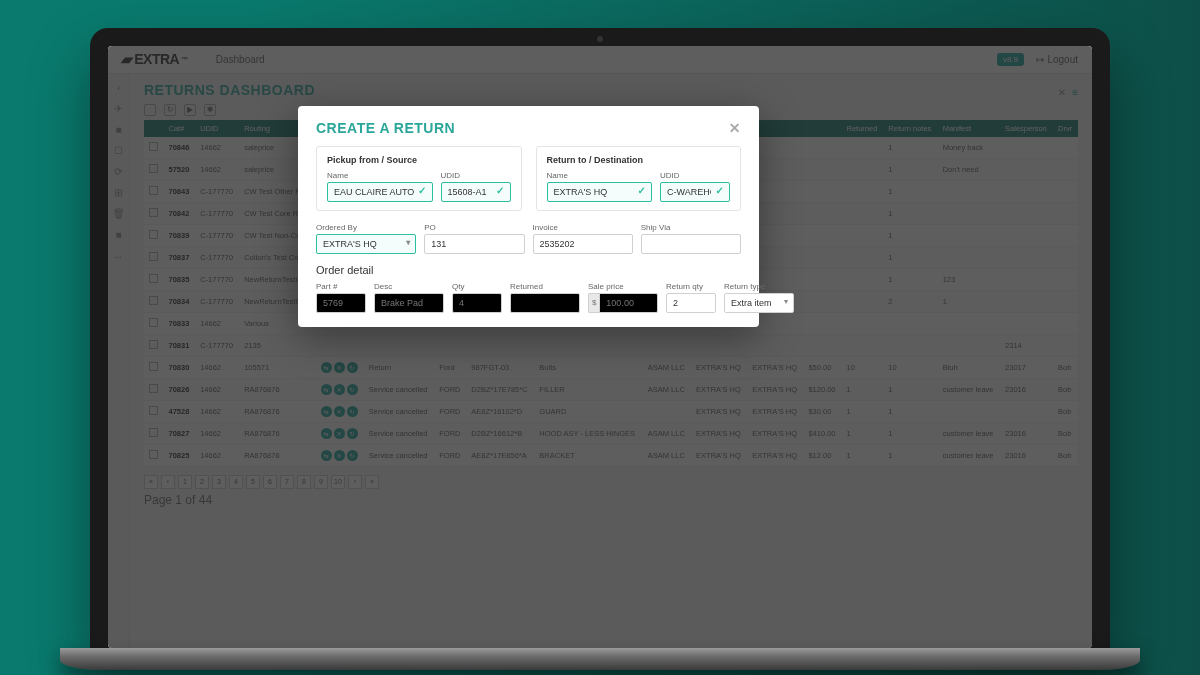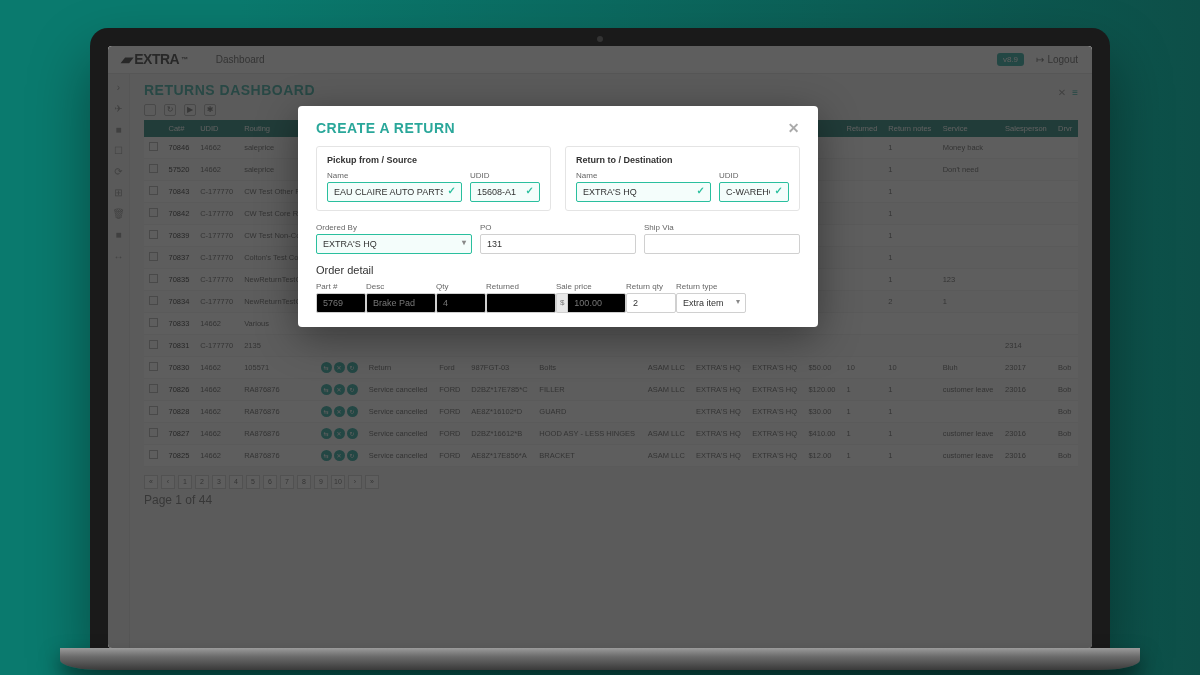--- a/index.html
+++ b/index.html
@@ -23,45 +23,45 @@
 .title{color:#2aa79a;font-weight:600;font-size:14px;letter-spacing:.5px;margin-bottom:6px}
 .toolbar{display:flex;gap:8px;align-items:center;margin-bottom:4px}
 .tb-ic{width:12px;height:12px;border:1px solid #aaa;border-radius:2px;color:#666;font-size:8px;display:flex;align-items:center;justify-content:center}
 table{width:100%;border-collapse:collapse;font-size:7.5px}
 thead{background:#0d7a6e;color:#fff}
 th{padding:4px 5px;text-align:left;font-weight:500}
 tbody tr{border-bottom:1px solid #eee;background:#fff}
 tbody tr:nth-child(even){background:#fafafa}
 td{padding:5px 5px;color:#555;white-space:nowrap}
 .cbx{width:9px;height:9px;border:1px solid #aaa;display:inline-block}
-.b{font-weight:400;color:#222}
+.b{font-weight:700;color:#222}
 .act{display:inline-flex;gap:2px}
 .act span{width:11px;height:11px;border-radius:50%;background:#17a398;color:#fff;font-size:6px;display:flex;align-items:center;justify-content:center}
 .pager{display:flex;gap:3px;margin-top:8px;align-items:center}
 .pager span{min-width:14px;height:14px;border:1px solid #ccc;background:#fff;display:flex;align-items:center;justify-content:center;font-size:7px;color:#555}
 .footer{color:#666;font-size:12px;margin-top:4px}
 .filter-x{margin-left:auto;display:flex;gap:6px}
 
-.modal{position:absolute;z-index:10;left:190px;top:60px;width:520px;background:#fff;border-radius:4px;box-shadow:0 10px 40px rgba(0,0,0,.4);padding:14px 18px;font-size:10px}
+.modal{position:absolute;z-index:10;left:190px;top:60px;width:461px;background:#fff;border-radius:4px;box-shadow:0 10px 40px rgba(0,0,0,.4);padding:14px 18px;font-size:10px}
 .m-title{color:#2aa79a;font-weight:600;font-size:14px;letter-spacing:.5px;margin-bottom:10px;display:flex;align-items:center}
 .close{margin-left:auto;color:#aaa;font-size:14px}
 .srcdst{display:flex;gap:14px;margin-bottom:12px}
 .panel{flex:1;border:1px solid #e4e4e4;border-radius:3px;padding:8px 10px}
 .panel-h{font-weight:700;color:#333;font-size:9px;margin-bottom:6px}
 .row{display:flex;gap:8px}
 .col{flex:1}
 .col.sm{flex:0 0 70px}
 .lbl{font-size:8px;color:#666;margin-bottom:2px;display:block}
 .inp{width:100%;height:20px;border:1px solid #d0d0d0;border-radius:2px;padding:0 6px;font-size:9px;color:#333;background:#fff}
 .inp.ok{border-color:#2abf9e;background:#f4fdfb;padding-right:18px}
 .okwrap{position:relative}
 .okwrap::after{content:"✓";position:absolute;right:6px;top:3px;color:#2abf9e;font-size:10px;font-weight:700}
 .inp.ro{background:#000000;color:#777}
 .sect{font-weight:500;color:#333;font-size:11px;margin:10px 0 6px}
-.grid{display:flex;}
+.grid{display:flex;gap:8px}
 .grid .c{flex:1}
 .grid .c.sm{flex:0 0 50px}
 .grid .c.md{flex:0 0 70px}
 .submit{margin-top:14px;text-align:right}
 .btn{background:#2bd4b5;color:#fff;border:none;padding:5px 14px;border-radius:3px;font-size:9px}
 .dd{position:relative}
 .dd::after{content:"▾";position:absolute;right:6px;top:4px;color:#888;font-size:8px}
 .sale{display:flex}
 .sale .cur{width:14px;height:20px;border:1px solid #d0d0d0;border-right:none;background:#e8e8e8;border-radius:2px 0 0 2px;display:flex;align-items:center;justify-content:center;color:#777;font-size:8px}
 .sale .inp{border-radius:0 2px 2px 0}
@@ -123,21 +123,21 @@
                   <th></th>
                   <th></th>
                   <th></th>
                   <th></th>
                   <th></th>
                   <th></th>
                   <th></th>
                   <th></th>
                   <th>Returned</th>
                   <th>Return notes</th>
-                  <th>Service</th>
+                  <th>Manifest</th>
                   <th>Salesperson</th>
                   <th>Drvr</th>
                 </tr>
               </thead>
       <tbody id="tbody">
                 <tr>
                   <td><span class="cbx"></span></td>
                   <td><span class="b">70846</span></td>
                   <td>14662</td>
                   <td>saleprice</td>
@@ -379,21 +379,21 @@
                   <td>EXTRA'S HQ</td>
                   <td>$120.00</td>
                   <td>1</td>
                   <td>1</td>
                   <td>customer leave</td>
                   <td>23016</td>
                   <td>Bob</td>
                 </tr>
                 <tr>
                   <td><span class="cbx"></span></td>
-                  <td><span class="b">70828</span></td>
+                  <td><span class="b">47528</span></td>
                   <td>14662</td>
                   <td>RA876876</td>
                   <td><span class="act">
                       <span>⇆</span>
                       <span>✕</span>
                       <span>↻</span>
                     </span></td>
                   <td>Service cancelled</td>
                   <td>FORD</td>
                   <td>AE8Z*16102*D</td>
@@ -513,20 +513,22 @@
       </div>
     </div>
   </div>
   <div class="row">
     <div class="col">
               <span class="lbl">Ordered By</span>
       <div class="okwrap dd"><input class="inp ok" value="EXTRA'S HQ" style=""></div>
             </div>
     <div class="col"><span class="lbl">PO</span>
       <input class="inp" value="131" style=""></div>
+    <div class="col"><span class="lbl">Invoice</span>
+      <input class="inp" value="2535202" style=""></div>
     <div class="col"><span class="lbl">Ship Via</span>
       <input class="inp" value="" style=""></div>
   </div>
   <div class="sect">Order detail</div>
   <div class="grid">
     <div class="c sm"><span class="lbl">Part #</span>
       <input class="inp ro" value="5769" style=""></div>
     <div class="c md"><span class="lbl">Desc</span>
       <input class="inp ro" value="Brake Pad" style=""></div>
     <div class="c sm"><span class="lbl">Qty</span>

